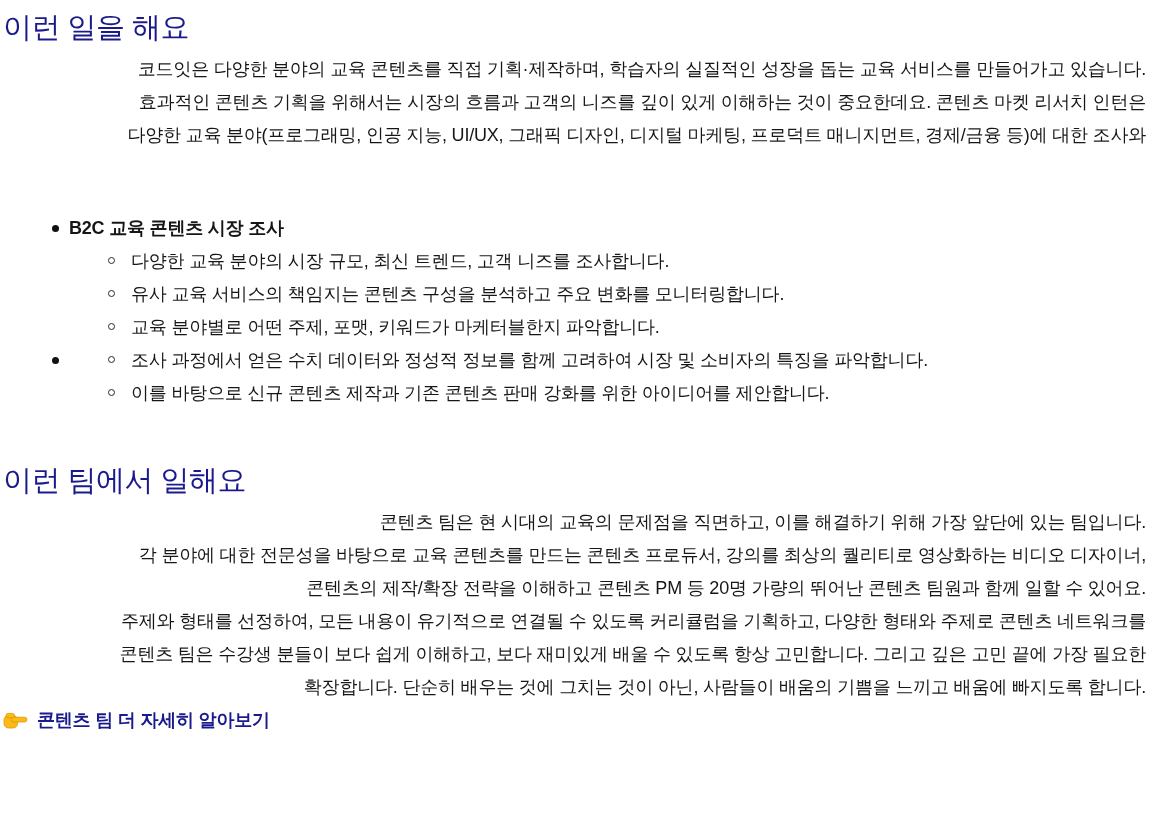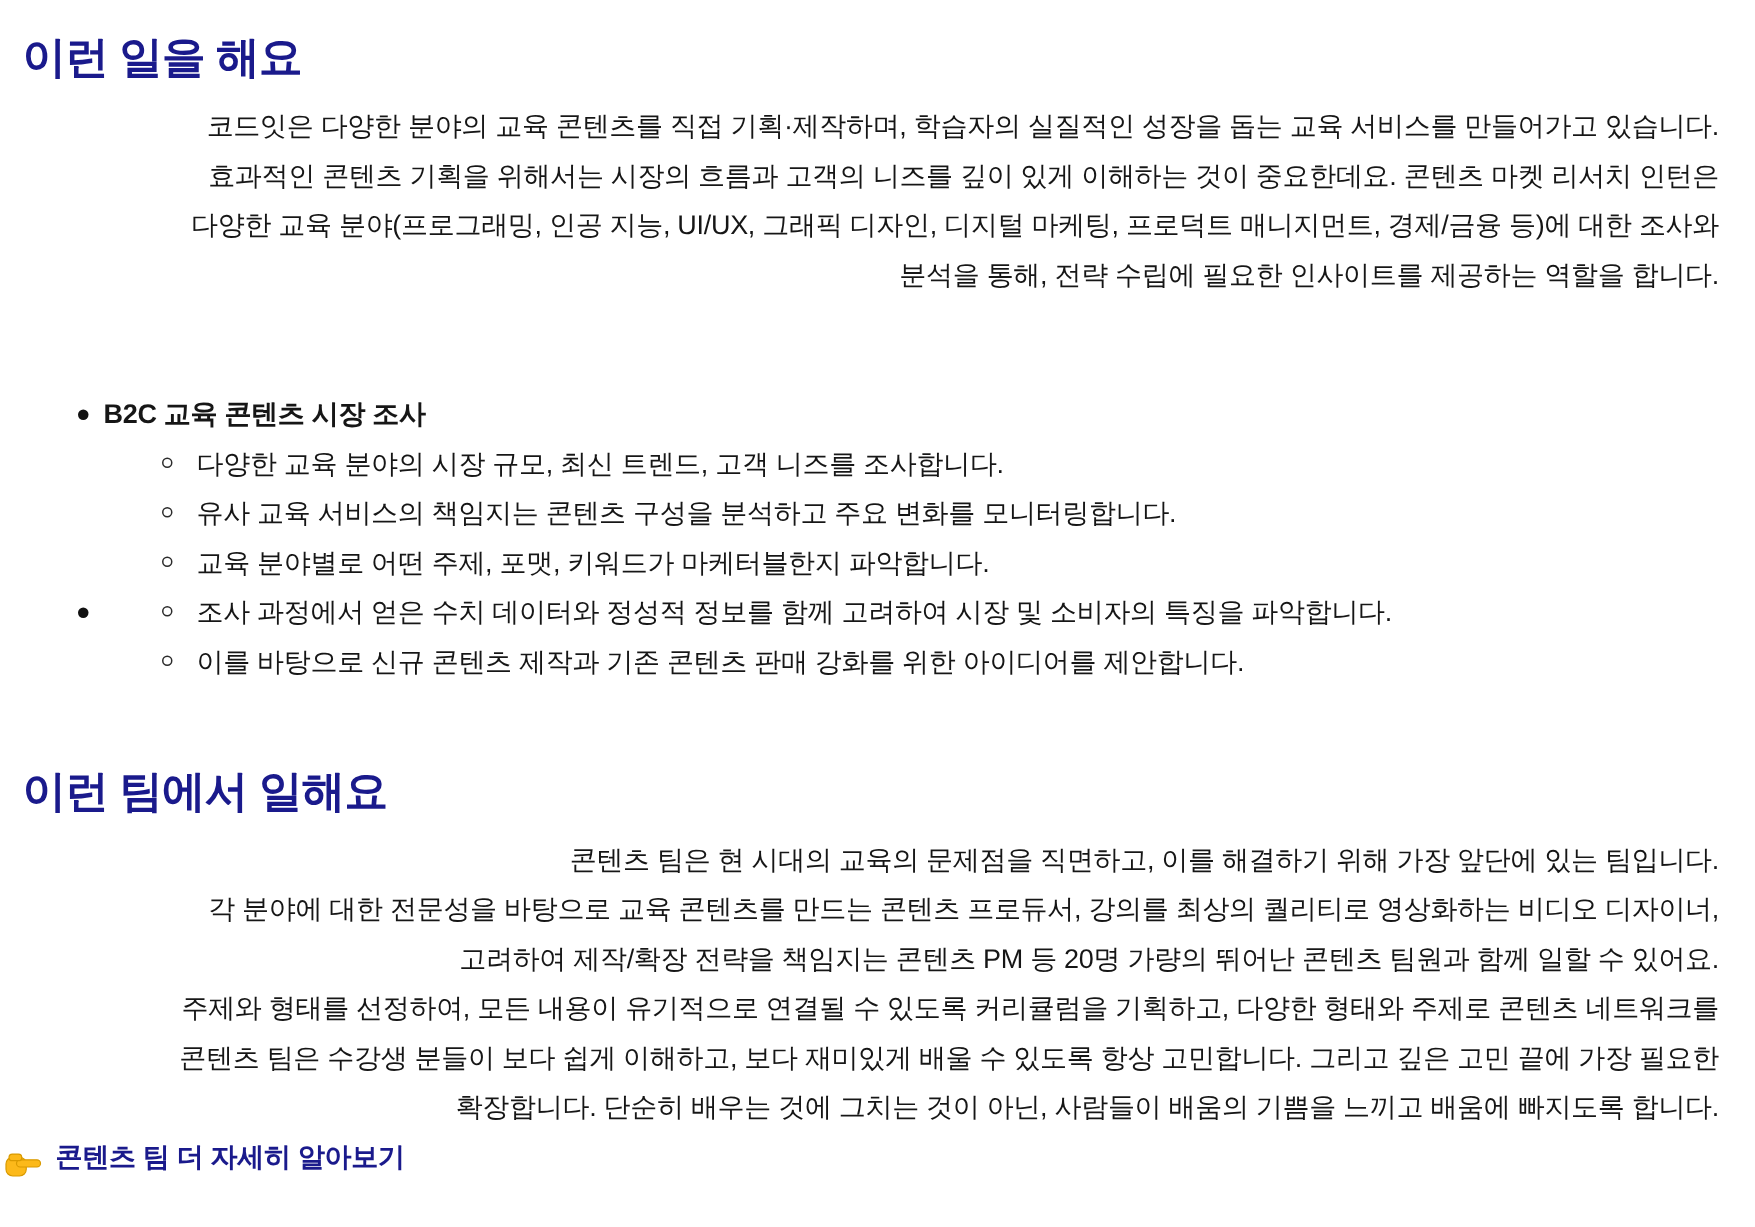--- a/index.html
+++ b/index.html
@@ -11,23 +11,23 @@
     color: #161616;
     font-family: "Liberation Sans", "DejaVu Sans", sans-serif;
     overflow: hidden;
   }
   .doc {
     padding: 10px 24px 0 3px;
   }
   h1.sec-heading {
     font-size: 29px;
     line-height: 34px;
-    font-weight: 700;
+    font-weight: 400;
     color: #1a1a8c;
-    margin: 12px;
+    margin: 0;
     letter-spacing: -0.5px;
   }
   .para {
     margin: 9px 0 0 0;
     font-size: 18px;
     line-height: 33px;
     letter-spacing: -0.2px;
     text-align: right;
   }
   .line { display: block; }
@@ -46,21 +46,21 @@
   .marker.circ {
     left: 105px; top: 12px;
     width: 7px; height: 7px;
     border: 1.6px solid #2b2b2b; border-radius: 50%;
     background: transparent;
   }
 
   .section-team { margin-top: 53px; }
   .team-link {
     display: inline-flex;
-    align-items: flex-end;
+    align-items: center;
     gap: 9px;
     margin-top: 1px;
     font-size: 18px;
     line-height: 30px;
     font-weight: 700;
     color: #1a1a8c;
     text-decoration: none;
     letter-spacing: -0.2px;
     cursor: pointer;
   }
@@ -71,21 +71,20 @@
 
 <main class="doc">
 
   <section>
     <h1 class="sec-heading">이런 일을 해요</h1>
 
     <p class="para">
       <span class="line">코드잇은 다양한 분야의 교육 콘텐츠를 직접 기획·제작하며, 학습자의 실질적인 성장을 돕는 교육 서비스를 만들어가고 있습니다.</span>
       <span class="line">효과적인 콘텐츠 기획을 위해서는 시장의 흐름과 고객의 니즈를 깊이 있게 이해하는 것이 중요한데요. 콘텐츠 마켓 리서치 인턴은</span>
       <span class="line">다양한 교육 분야(프로그래밍, 인공 지능, UI/UX, 그래픽 디자인, 디지털 마케팅, 프로덕트 매니지먼트, 경제/금융 등)에 대한 조사와</span>
-      <span class="line">분석을 통해, 전략 수립에 필요한 인사이트를 제공하는 역할을 합니다.</span>
     </p>
 
     <div class="task-list">
 
       <div class="task-row lvl1">
         <span class="marker disc"></span>
         <span>B2C 교육 콘텐츠 시장 조사</span>
       </div>
       <div class="task-row lvl2">
         <span class="marker circ"></span>
@@ -114,21 +113,21 @@
 
     </div>
   </section>
 
   <section class="section-team">
     <h1 class="sec-heading">이런 팀에서 일해요</h1>
 
     <p class="para">
       <span class="line">콘텐츠 팀은 현 시대의 교육의 문제점을 직면하고, 이를 해결하기 위해 가장 앞단에 있는 팀입니다.</span>
       <span class="line">각 분야에 대한 전문성을 바탕으로 교육 콘텐츠를 만드는 콘텐츠 프로듀서, 강의를 최상의 퀄리티로 영상화하는 비디오 디자이너,</span>
-      <span class="line">고려하여 제작/확장 전략을 책임지는 콘텐츠 PM 등 20명 가량의 뛰어난 콘텐츠 팀원과 함께 일할 수 있어요.</span>
+      <span class="line">콘텐츠의 제작/확장 전략을 이해하고 콘텐츠 PM 등 20명 가량의 뛰어난 콘텐츠 팀원과 함께 일할 수 있어요.</span>
       <span class="line">주제와 형태를 선정하여, 모든 내용이 유기적으로 연결될 수 있도록 커리큘럼을 기획하고, 다양한 형태와 주제로 콘텐츠 네트워크를</span>
       <span class="line">콘텐츠 팀은 수강생 분들이 보다 쉽게 이해하고, 보다 재미있게 배울 수 있도록 항상 고민합니다. 그리고 깊은 고민 끝에 가장 필요한</span>
       <span class="line">확장합니다. 단순히 배우는 것에 그치는 것이 아닌, 사람들이 배움의 기쁨을 느끼고 배움에 빠지도록 합니다.</span>
     </p>
 
     <a class="team-link" href="#">
       <span class="hand">
         <svg width="25" height="20" viewBox="0 0 25 20" aria-hidden="true">
           <g fill="#fcb91a" stroke="#d99a00" stroke-width="0.8">
             <rect x="1" y="5.5" width="13.5" height="12.5" rx="4.5"></rect>

